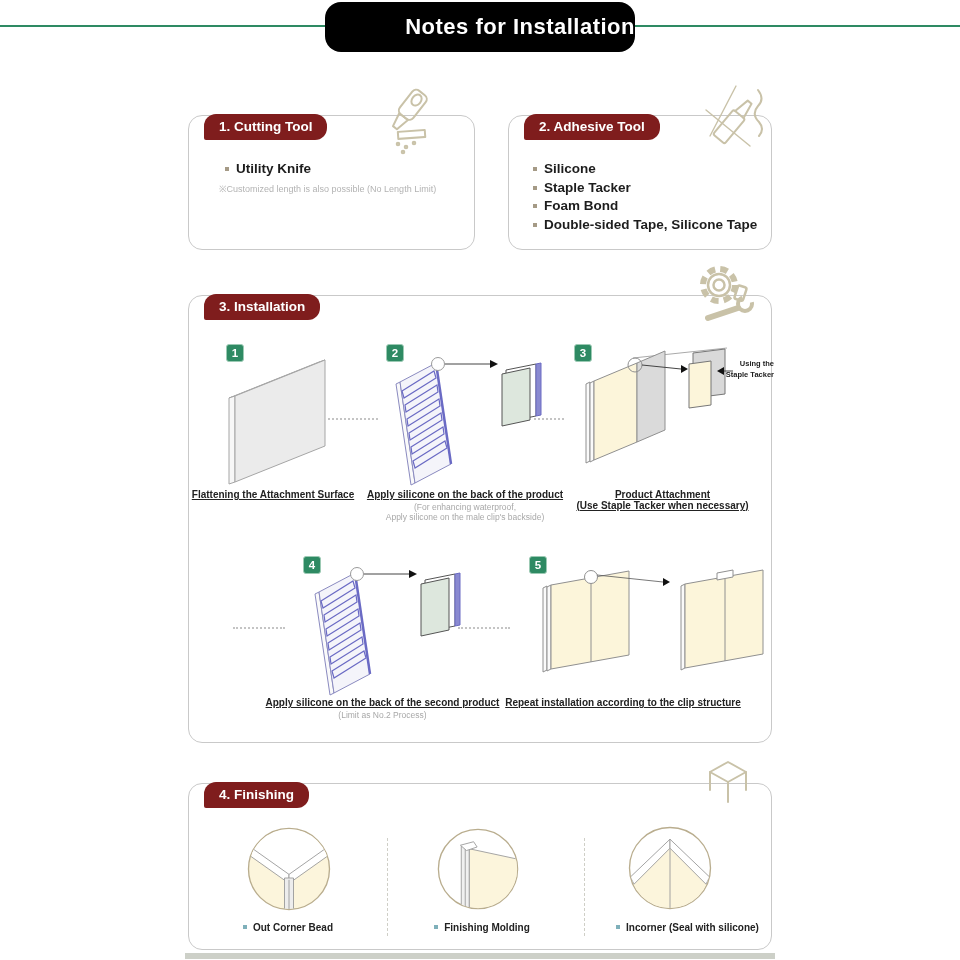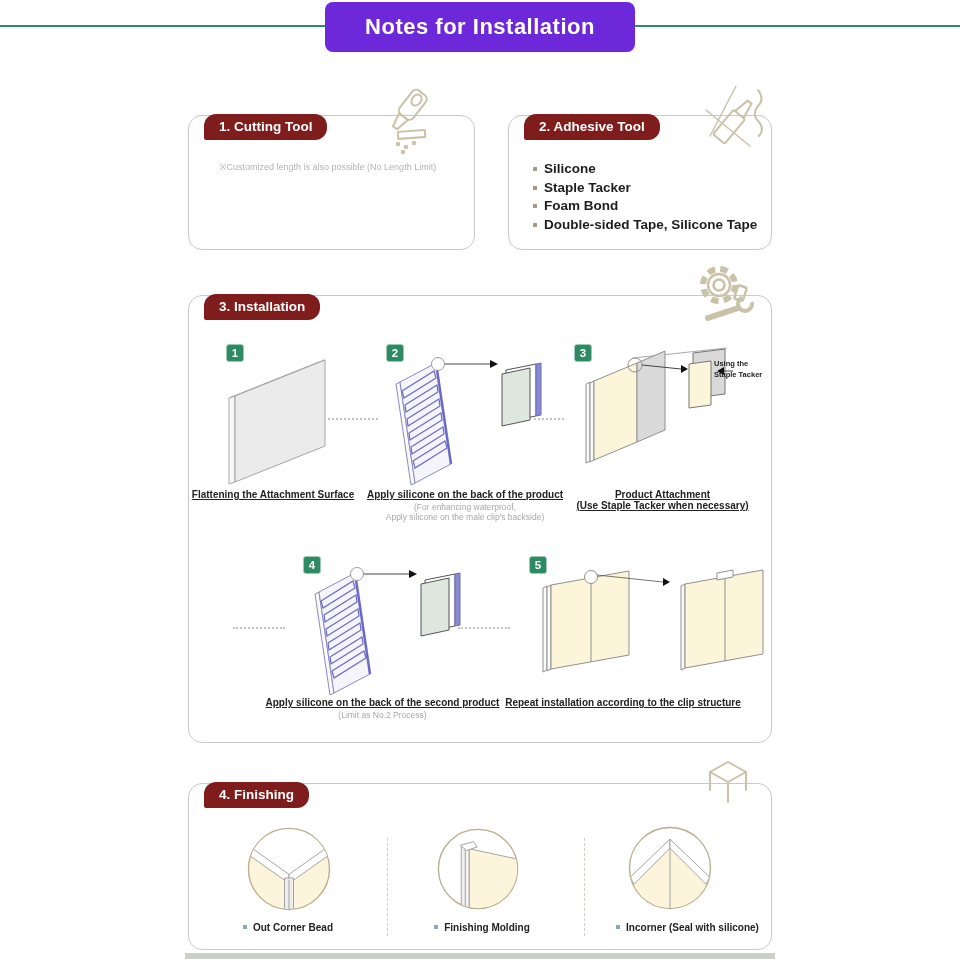--- a/index.html
+++ b/index.html
@@ -2,22 +2,22 @@
 <html><head>
 <meta charset="utf-8">
 <style>
   * { margin:0; padding:0; box-sizing:border-box; }
   html,body { width:960px; height:960px; background:#ffffff;
     font-family:"Liberation Sans", sans-serif; position:relative; overflow:hidden; }
 
   
   .title-line { position:absolute; left:0; top:25px; width:960px; height:2px; background:#2e8a63; }
   .title-banner { position:absolute; left:50%; transform:translateX(-50%); top:2px;
-    width:310px; height:50px; background:#6d28d9; border-radius:8px;
-    color:#fff; font-size:22px; font-weight:bold; text-align:center; line-height:50px; letter-spacing:.5px; }
+    width:310px; height:50px; background:#000000; border-radius:16px;
+    color:#fff; font-size:22px; font-weight:bold; text-align:right; line-height:50px; letter-spacing:.5px; }
 
   
   .box { position:absolute; border:1.5px solid #c9c9c9; border-radius:14px; background:#fff; }
   .box1 { left:188px; top:115px; width:287px; height:135px; }
   .box2 { left:508px; top:115px; width:264px; height:135px; }
   .box3 { left:188px; top:295px; width:584px; height:448px; }
   .box4 { left:188px; top:783px; width:584px; height:167px; }
   .sec-label { position:absolute; top:-2px; left:15px; background:#7f1d1d; color:#fff;
     font-weight:bold; font-size:13.5px; padding:5px 15px 6px; border-radius:12px 12px 12px 2px; white-space:nowrap; }
 
@@ -27,41 +27,42 @@
   .dot { display:inline-block; width:4px; height:4px; background:#a59a86; margin-right:7px; vertical-align:2px; }
   .note { margin:3px 0 0 22px; font-size:9px; color:#b3b3b3; white-space:nowrap; }
 
   
   .badge { position:absolute; width:18px; height:18px; background:#2e8a63; border:1px solid #9ccab4;
     color:#fff; font-size:11.5px; font-weight:bold; text-align:center; line-height:16px; border-radius:3px; }
   .caption { position:absolute; font-size:10px; font-weight:bold; color:#222; text-align:center; line-height:11px;text-decoration:underline; }
   .subcap { position:absolute; font-size:8.5px; color:#a8a8a8; text-align:center; line-height:10px; }
   .dotline { position:absolute; border-top:2px dotted #c4c4c4; }
   .dashv { position:absolute; border-left:1px dashed #cfcfc7; }
-  .annotation { position:absolute; font-size:7.5px; font-weight:bold; color:#222; line-height:11px; text-align:left; }
+  .annotation { position:absolute; font-size:7.5px; font-weight:bold; color:#222; line-height:11px; text-align:right; }
 
   
   .fin-cap { position:absolute; font-size:10px; font-weight:bold; color:#222; text-align:center; white-space:nowrap; }
   .fdot { display:inline-block; width:4px; height:4px; background:#7fb0ba; margin-right:6px; vertical-align:2px; }
   .bottom-band { position:absolute; left:185px; top:953px; width:590px; height:6px; background:#cdd0c8; }
 
   svg { position:absolute; overflow:visible; }
   .lineart { stroke:#c9c2a8; fill:none; stroke-width:2; stroke-linejoin:round; stroke-linecap:round; }
 </style>
 </head>
 <body>
 
 <div>
 
   <div class="title-line"></div>
   <div class="title-banner">Notes for Installation</div>
 
   <section class="box box1">
     <div class="sec-label">1. Cutting Tool</div>
     <ul class="tool-list" style="margin-left:36px;">
+      <li><span class="dot"></span><span>Utility Knife</span></li>
     </ul>
     <div class="note" style="margin-left:30px;">※Customized length is also possible (No Length Limit)</div>
   </section>
 
   <svg class="lineart" style="left:368px; top:86px;" width="78" height="74" viewBox="0 0 78 74">
     <g transform="rotate(38 38 30)">
       <rect x="28" y="2" width="17" height="30" rx="5"></rect>
       <ellipse cx="36.5" cy="11" rx="4.5" ry="6"></ellipse>
       <polygon points="31,32 42,32 39,46 34,46"></polygon>
     </g>

